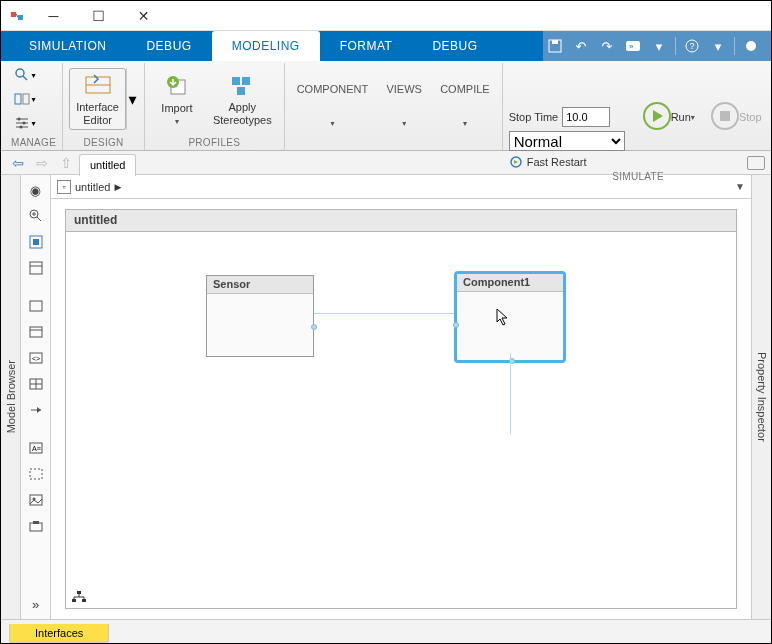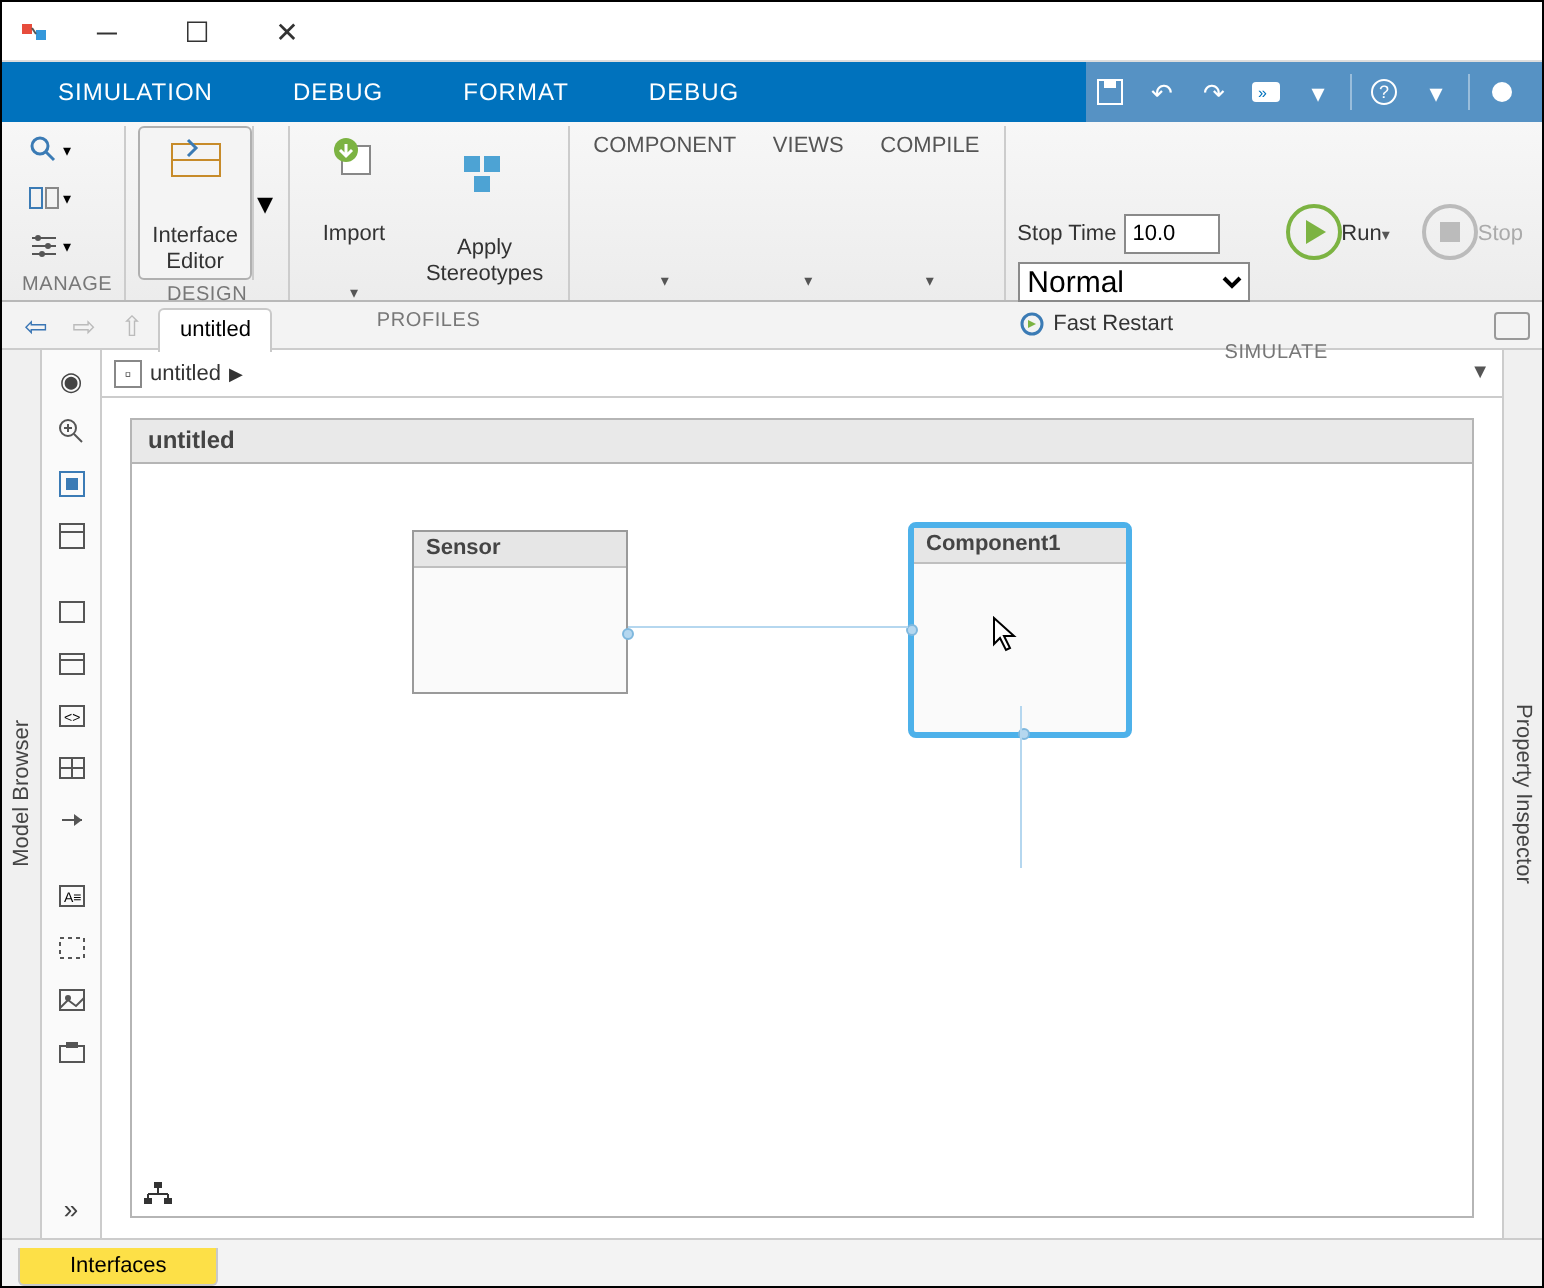--- a/index.html
+++ b/index.html
@@ -21,21 +21,21 @@
 .ribbon-quick .qsep { width: 1px; height: 18px; background: rgba(255,255,255,0.4); margin: 0 2px; }
 
 
 .toolstrip { height: 90px; background: linear-gradient(#f7f7f7,#ececec); border-bottom: 1px solid #b8b8b8; display: flex; align-items: stretch; padding: 2px 4px 0 4px; }
 .ts-group { display: flex; flex-direction: column; border-right: 1px solid #ccc; padding: 0 6px; }
 .ts-group:last-child { border-right: none; }
 .ts-group-body { flex: 1; display: flex; align-items: center; gap: 4px; }
 .ts-group-label { font-size: 10px; color: #777; text-align: center; padding: 2px 0; letter-spacing: 0.3px; }
 .ts-smallcol { display: flex; flex-direction: column; gap: 2px; }
 .ts-smallbtn { width: 28px; height: 22px; display: flex; align-items: center; justify-content: center; border-radius: 2px; }
-.ts-bigbtn { display: flex; flex-direction: column; align-items: center; justify-content: space-between; padding: 2px 6px; border-radius: 3px; min-width: 52px; gap: 16px; }
+.ts-bigbtn { display: flex; flex-direction: column; align-items: center; justify-content: space-between; padding: 2px 6px; border-radius: 3px; min-width: 52px; }
 .ts-bigbtn.boxed { border: 1px solid #b0b0b0; background: #f4f4f4; }
 .ts-bigbtn .icon { width: 28px; height: 28px; display: flex; align-items: center; justify-content: center; }
 .ts-bigbtn .lbl { font-size: 11px; color: #333; text-align: center; line-height: 1.15; margin-top: 2px; }
 .ts-dropdown-arrow { font-size: 8px; color: #555; margin-top: 2px; }
 .ts-splitarrow { width: 12px; align-self: stretch; display: flex; align-items: center; justify-content: center; border-left: 1px solid #ccc; }
 
 .sim-box { display: flex; flex-direction: column; gap: 4px; margin-right: 8px; margin-top: 44px; }
 .sim-row { display: flex; align-items: center; gap: 4px; }
 .sim-row .slabel { font-size: 11px; color: #333; }
 .sim-row input { width: 48px; height: 20px; font-size: 11px; padding: 1px 3px; border: 1px solid #8a8a8a; }
@@ -67,21 +67,21 @@
 
 .canvas-area { flex: 1; display: flex; flex-direction: column; }
 .crumb-row { height: 24px; border-bottom: 1px solid #ccc; display: flex; align-items: center; padding: 0 6px; font-size: 11px; color: #333; gap: 4px; }
 .crumb-row .crumb-icon { width: 14px; height: 14px; border: 1px solid #888; display: inline-flex; align-items: center; justify-content: center; font-size: 9px; }
 .crumb-row .crumb-arrow { margin-left: auto; font-size: 10px; color: #555; }
 
 .canvas-wrap { flex: 1; padding: 10px 14px; background: #fff; position: relative; }
 .canvas { border: 1px solid #b5b5b5; height: 100%; position: relative; background: #fff; }
 .diagram-title { background: #e9e9e9; border-bottom: 1px solid #b5b5b5; height: 22px; font-size: 12px; font-weight: bold; color: #444; padding: 3px 8px; }
 
-.block { position: absolute; border: 1px solid #9a9a9a; background: #fafafa; }
+.block { position: absolute; border: 1px solid #9a9a9a; background: #fafafa; margin-top: 10px; }
 .block .bhdr { background: #e6e6e6; border-bottom: 1px solid #bfbfbf; font-size: 11px; font-weight: bold; color: #444; padding: 2px 6px; height: 18px; }
 .block.selected { border: 3px solid #4db1ea; border-radius: 4px; }
 .block.selected .bhdr { background: #e6e6e6; }
 
 .port { position: absolute; width: 6px; height: 6px; border-radius: 50%; background: #b5d7ef; border: 1px solid #7fb8de; }
 
 .wire { position: absolute; background: #b5d7ef; }
 
 .hier-icon { position: absolute; bottom: 4px; left: 4px; width: 18px; height: 14px; display: flex; align-items: center; justify-content: center; color: #444; }
 
@@ -112,20 +112,21 @@
   <div class="win-controls">
     <div class="win-btn">─</div>
     <div class="win-btn">☐</div>
     <div class="win-btn">✕</div>
   </div>
 </div>
 
 <div class="ribbon-tabs">
   <div class="ribbon-tab">SIMULATION</div>
   <div class="ribbon-tab">DEBUG</div>
+  <div class="ribbon-tab active">MODELING</div>
   <div class="ribbon-tab">FORMAT</div>
   <div class="ribbon-tab">DEBUG</div>
   <div class="ribbon-quick">
     <div class="qbtn">
         <svg width="14" height="14">
           <rect x="1" y="1" width="12" height="12" fill="none" stroke="#fff"></rect>
           <rect x="4" y="1" width="6" height="4" fill="#fff"></rect>
         </svg>
       </div>
     <div class="qbtn">↶</div>
@@ -394,21 +395,21 @@
 
     <div class="canvas-wrap">
       <div class="canvas">
         <div class="diagram-title">untitled</div>
 
         <div class="block" style="left:140px; top:55px; width:108px; height:82px">
           <div class="bhdr">Sensor</div>
           <div class="port" style="right:-4px; top:48px"></div>
         </div>
 
-        <div class="block selected" style="left:388px; top:51px; width:112px; height:108px">
+        <div class="block selected" style="left:388px; top:51px; width:112px; height:92px">
           <div class="bhdr">Component1</div>
           <div class="port" style="left:-4px; top:48px"></div>
           <div class="port" style="bottom:-4px; left:52px"></div>
         </div>
 
 
         <div class="wire" style="left:248px; top:103px; width:140px; height:1px"></div>
         <div class="wire" style="left:444px; top:143px; width:1px; height:81px"></div>
 
         <div class="cursor" style="left:430px; top:98px">

